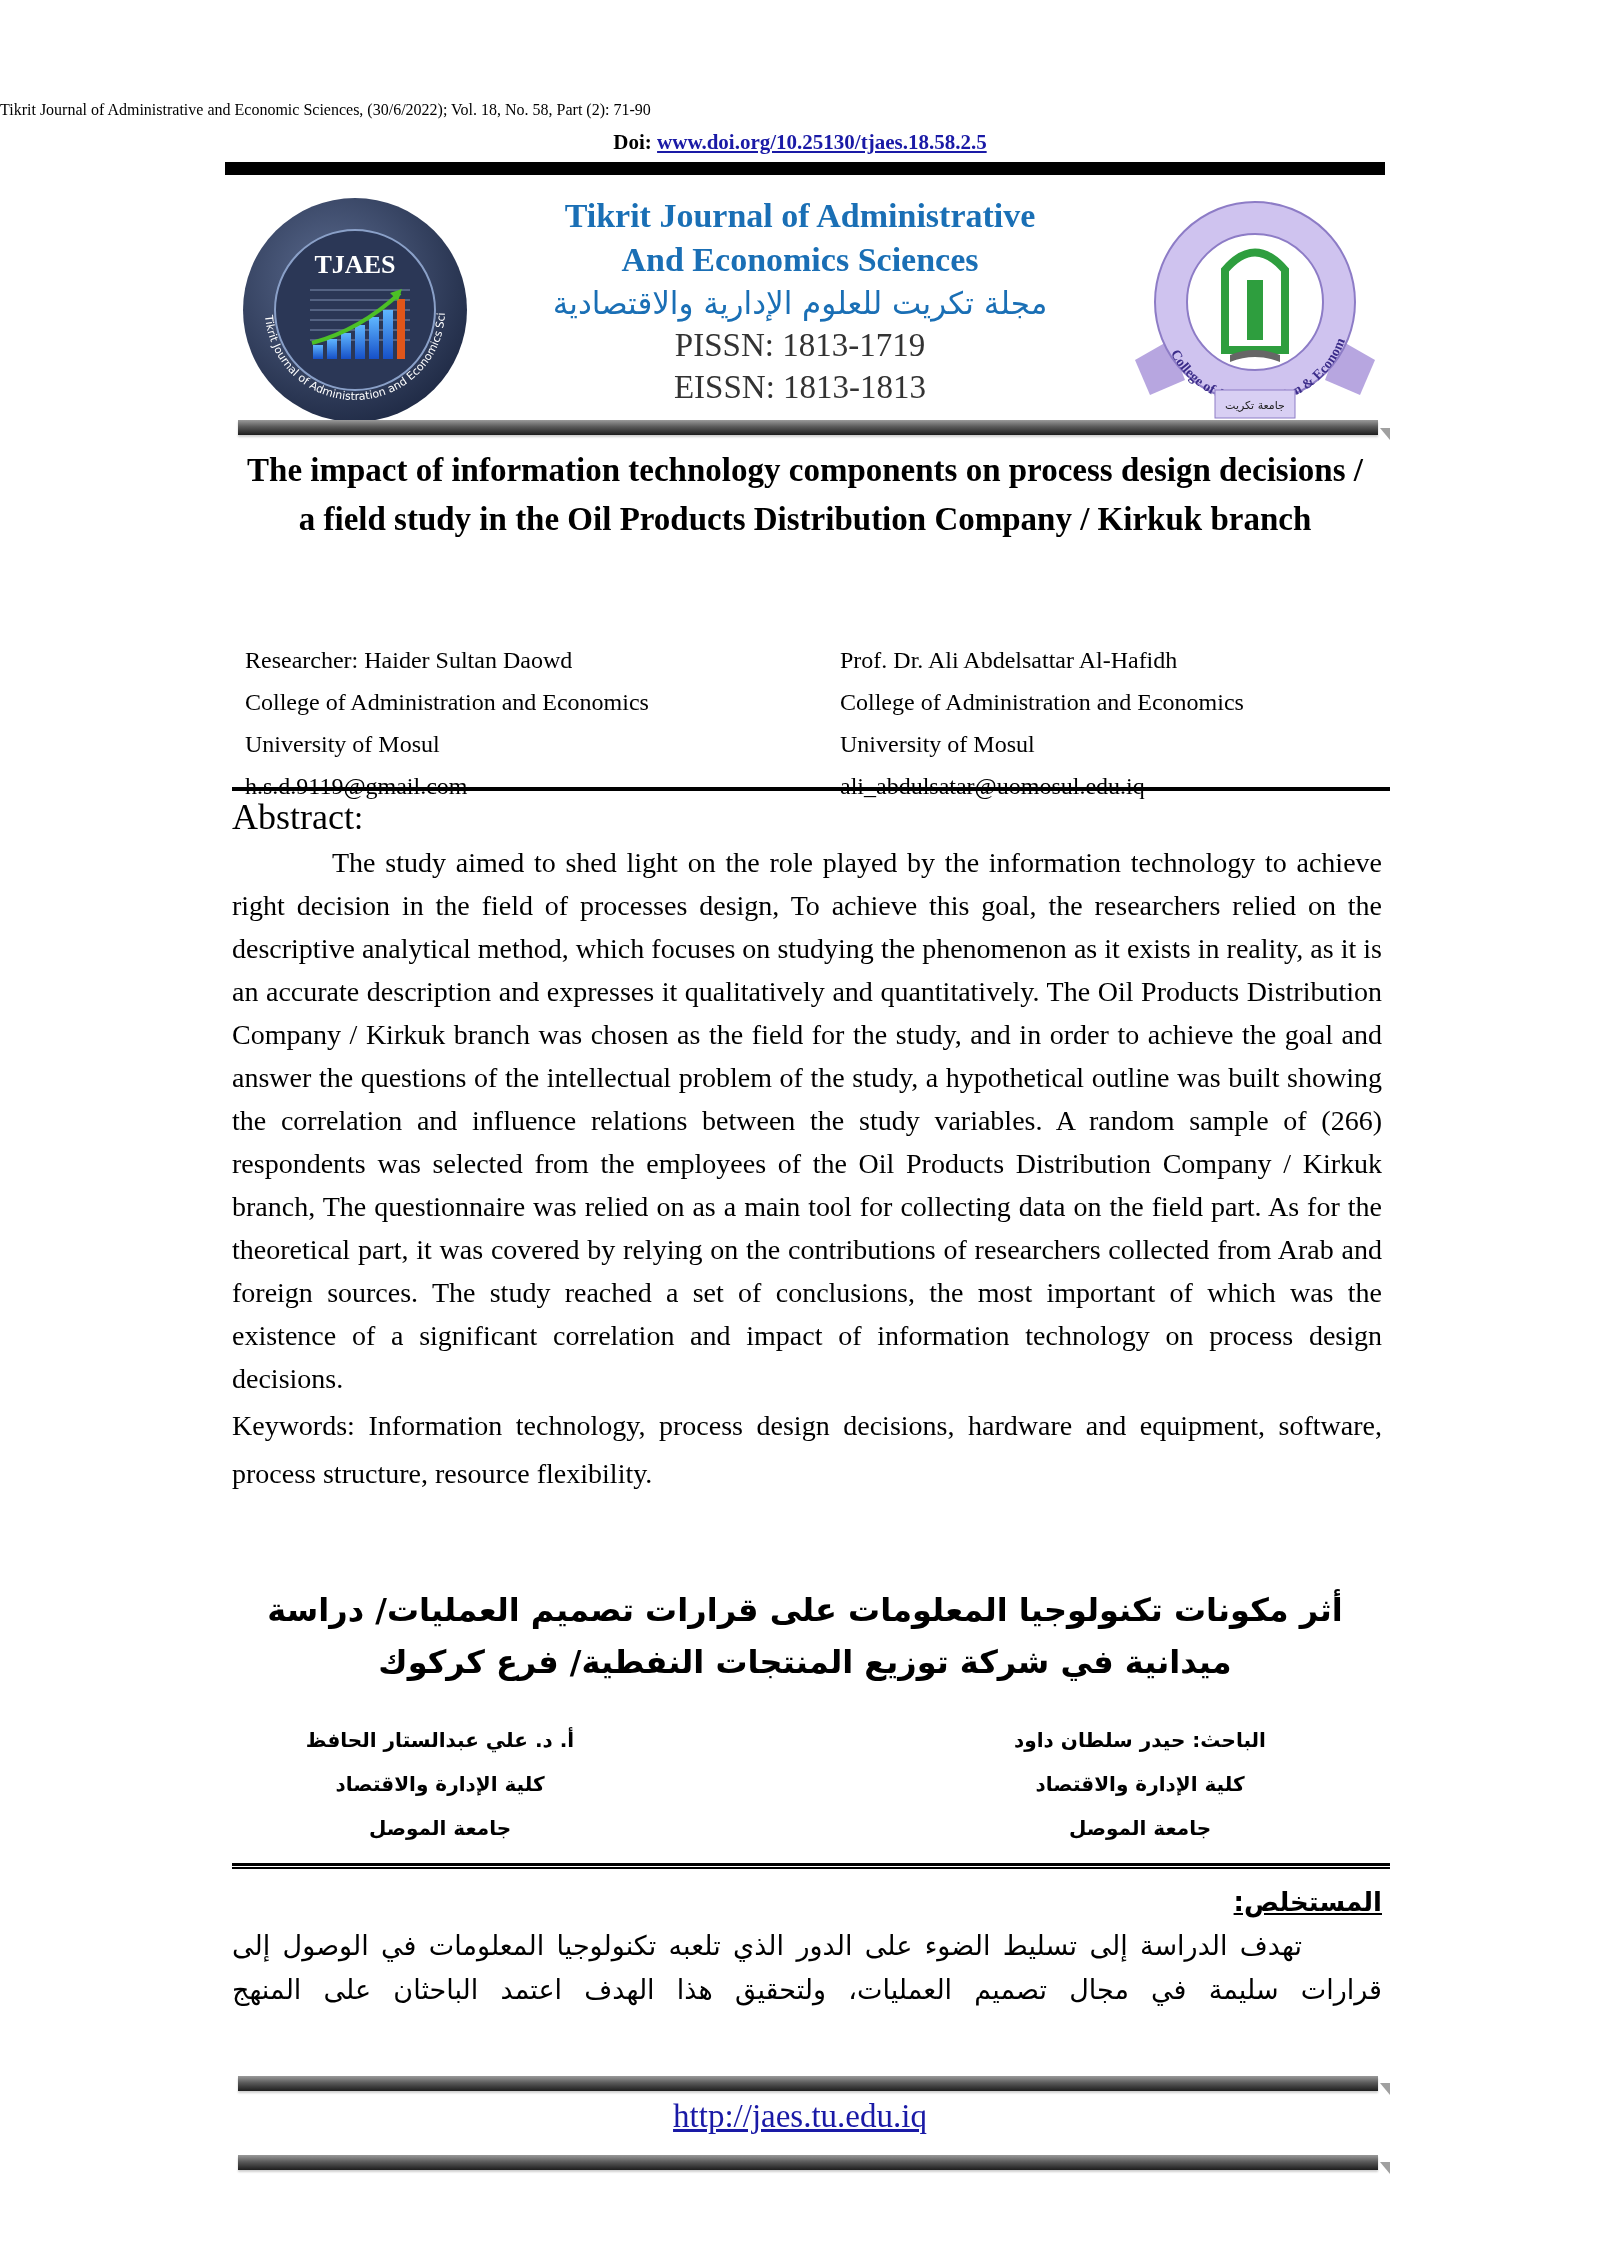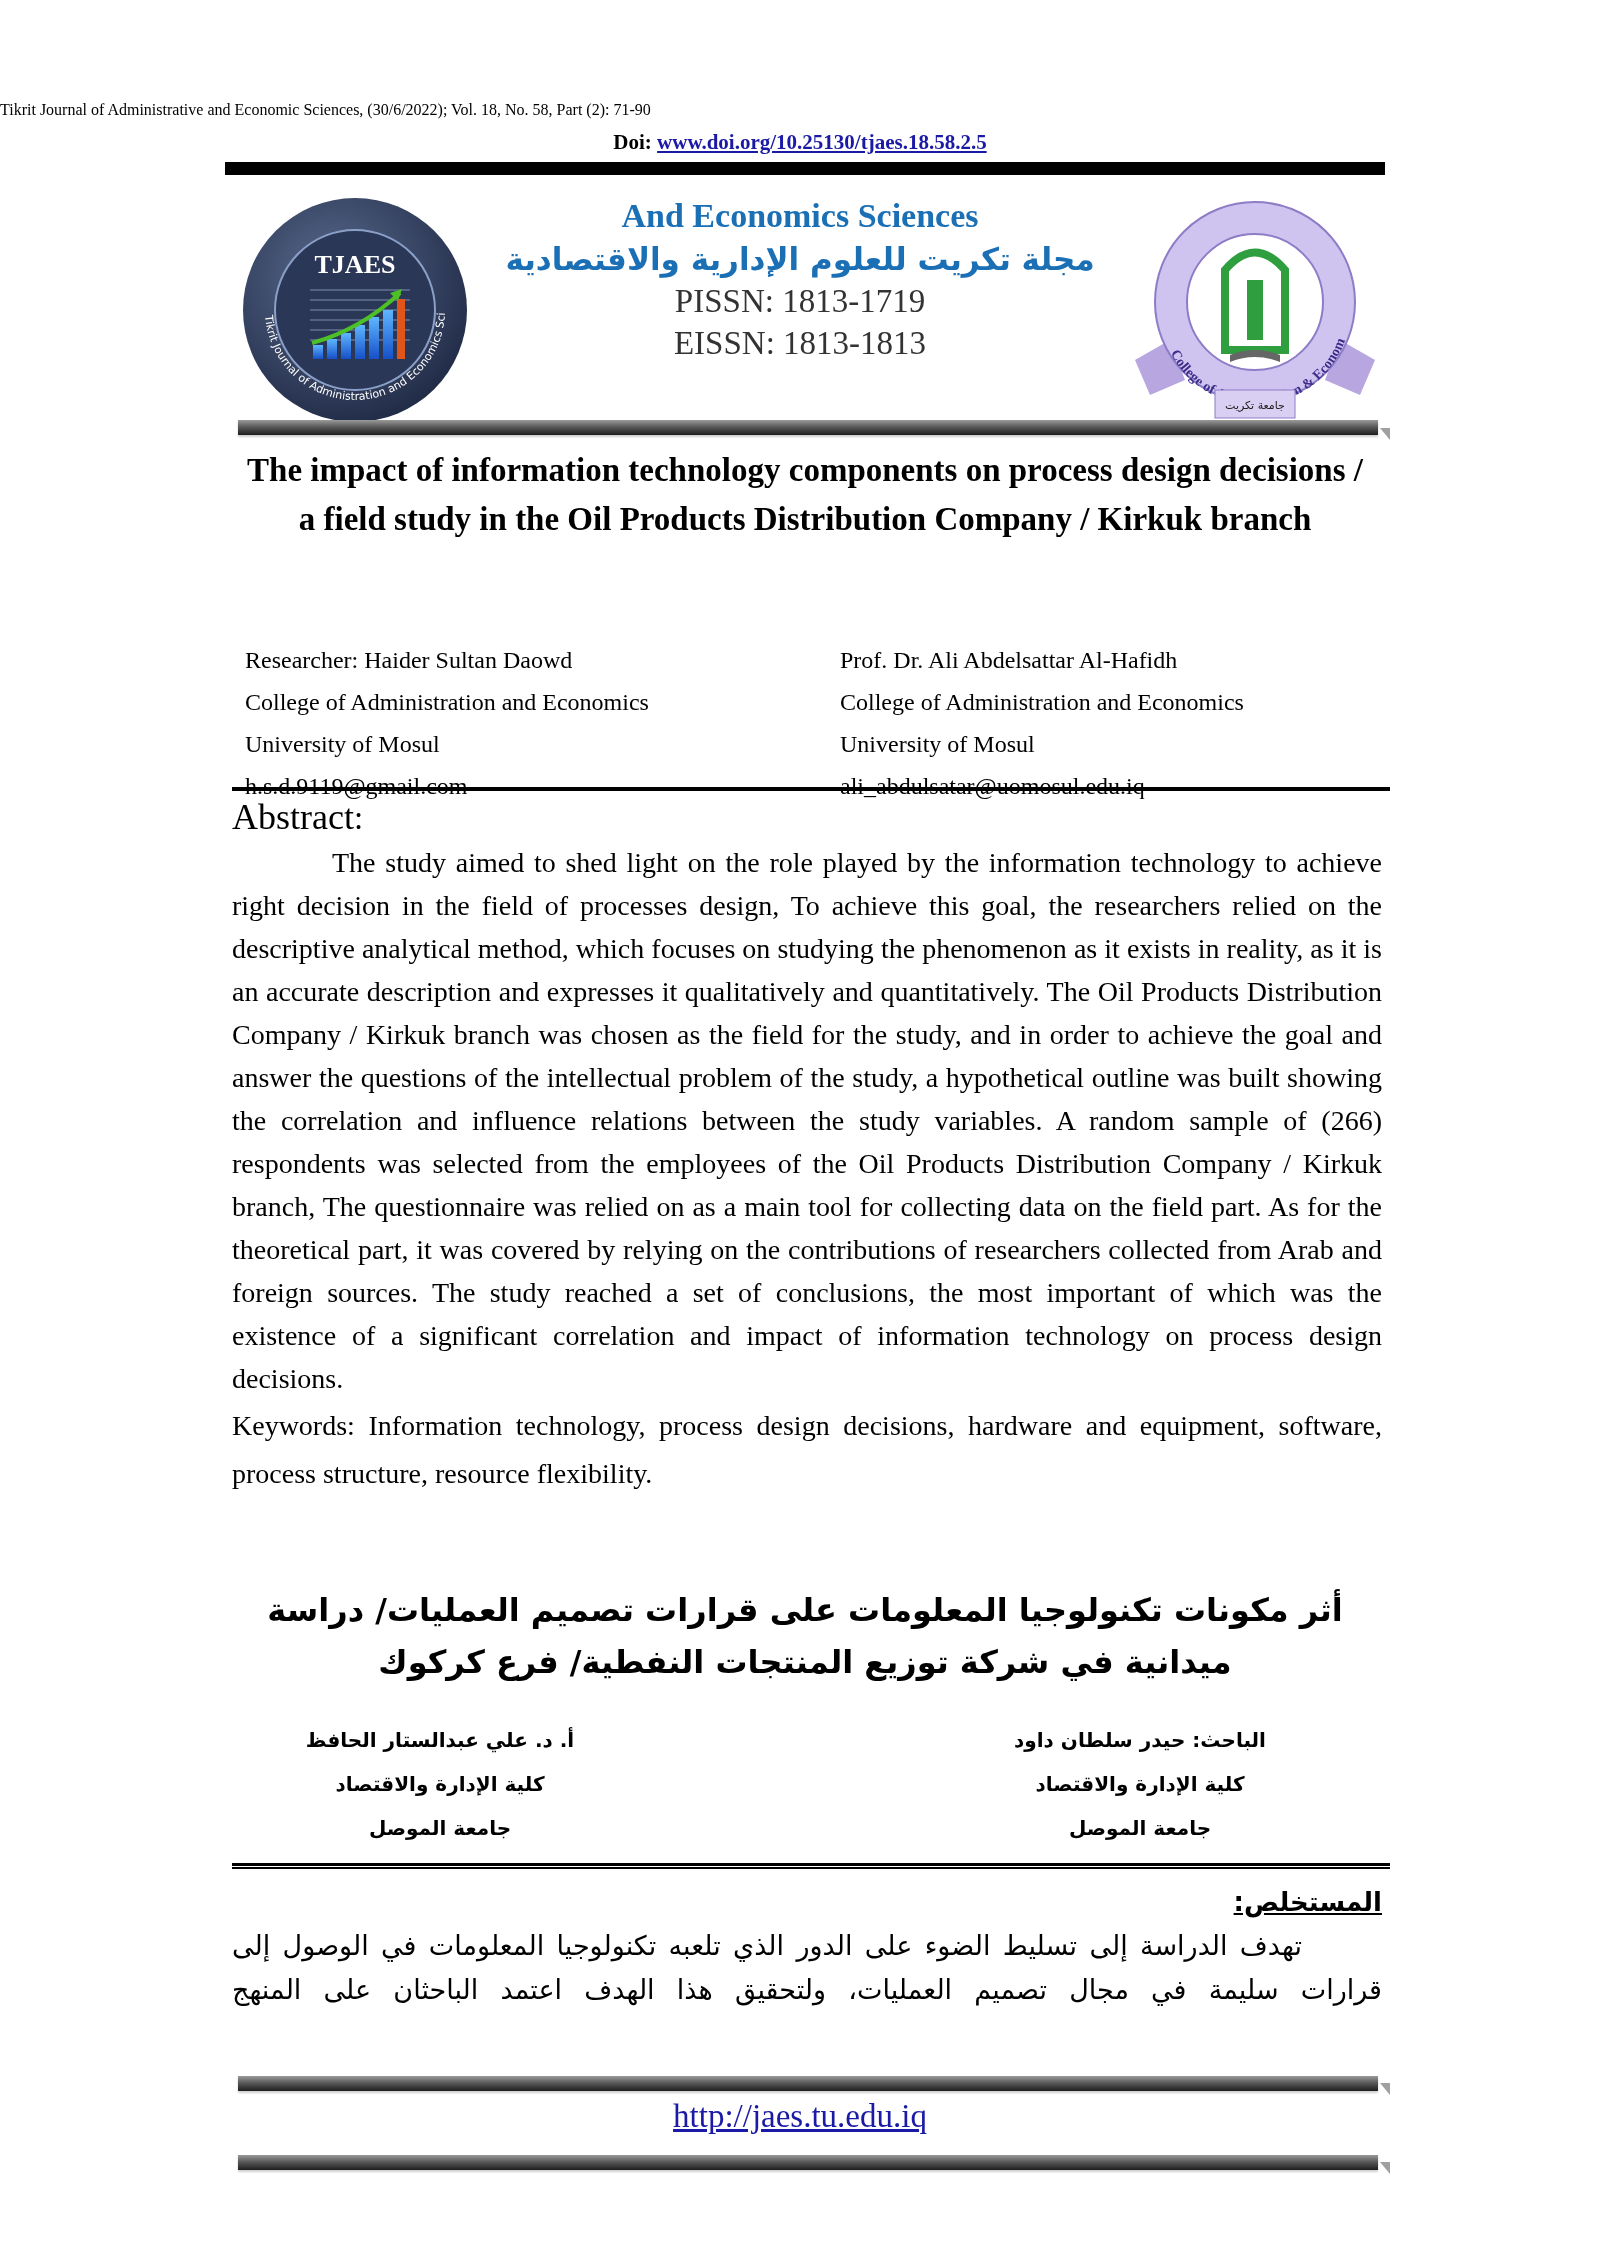--- a/index.html
+++ b/index.html
@@ -7,21 +7,21 @@
          font-family: "Liberation Serif", "DejaVu Serif", serif; color: #000; }
   .abs { position: absolute; }
   .running-head { left: 0; width: 1600px; top: 96px; text-align: left; font-size: 16px; line-height: 28px; }
   .doi-line { left: 0; width: 1600px; top: 128px; text-align: center; font-size: 21px; font-weight: bold; line-height: 28px; }
   .doi-line a { color: #1a1aa6; text-decoration: underline; }
   .black-bar { left: 225px; top: 162px; width: 1160px; height: 13px; background: #000; }
   .logo-left { left: 240px; top: 195px; width: 230px; height: 230px; }
   .logo-right { left: 1125px; top: 190px; width: 260px; height: 235px; }
   .masthead { left: 480px; width: 640px; top: 194px; text-align: center; }
   .mast-title { color: #1a6fb5; font-weight: bold; font-size: 34px; line-height: 44px; }
-  .mast-ar { color: #1a6fb5; font-weight: bold; font-size: 31px; line-height: 42px; font-family: "DejaVu Sans", sans-serif; direction: rtl; }
+  .mast-ar { color: #1a6fb5; font-weight: normal; font-size: 31px; line-height: 42px; font-family: "DejaVu Sans", sans-serif; direction: rtl; }
   .mast-issn { color: #333; font-size: 33px; line-height: 42px; }
   .grad-bar { left: 238px; width: 1140px; height: 15px;
               background: linear-gradient(180deg, #9a9a9a 0%, #5a5a5a 45%, #1e1e1e 100%);
               box-shadow: 0 2px 2px #cfcfcf; }
   .grad-tip { width: 0; height: 0; border-top: 12px solid #a0a0a0; border-left: 10px solid transparent; }
   .paper-title { left: 240px; width: 1130px; top: 446px; text-align: center; font-weight: bold; font-size: 33px; line-height: 49px; }
   .author-col { width: 540px; text-align: left; font-size: 24px; line-height: 42px; margin-top: 17px; }
   .rule-thick { left: 232px; width: 1158px; height: 4px; background: #000; }
   .abstract { left: 232px; width: 1150px; top: 796px; font-size: 28px; line-height: 43px; text-align: justify; }
   .abstract h2 { margin: 0; font-size: 36px; font-weight: normal; display: inline; }
@@ -80,20 +80,21 @@
     <rect x="143" y="115" width="10" height="49" fill="url(#bar)"></rect>
     <rect x="157" y="104" width="8" height="60" fill="#e0561a"></rect>
     <path d="M72 148 Q120 135 160 98" stroke="#4cc026" stroke-width="4" fill="none"></path>
     <polygon points="162,94 150,98 158,106" fill="#4cc026"></polygon>
     <path id="ring" d="M25 115 A90 90 0 0 0 205 115" fill="none"></path>
     <text fill="#ffffff" font-family="DejaVu Sans, sans-serif" font-size="11"><textPath href="#ring" startOffset="2%">Tikrit Journal of Administration and Economics Sciences</textPath></text>
   </svg>
 </div>
 
 <div class="abs masthead">
+  <div class="mast-title">Tikrit Journal of Administrative</div>
   <div class="mast-title">And Economics Sciences</div>
   <div class="mast-ar">مجلة تكريت للعلوم الإدارية والاقتصادية</div>
   <div class="mast-issn">PISSN: 1813-1719</div>
   <div class="mast-issn">EISSN: 1813-1813</div>
 </div>
 
 <div class="abs logo-right">
   <svg width="260" height="235" viewBox="0 0 260 235">
     <path d="M10 170 L45 150 L60 190 L25 205 Z" fill="#b7a6e0"></path>
     <path d="M250 170 L215 150 L200 190 L235 205 Z" fill="#b7a6e0"></path>

